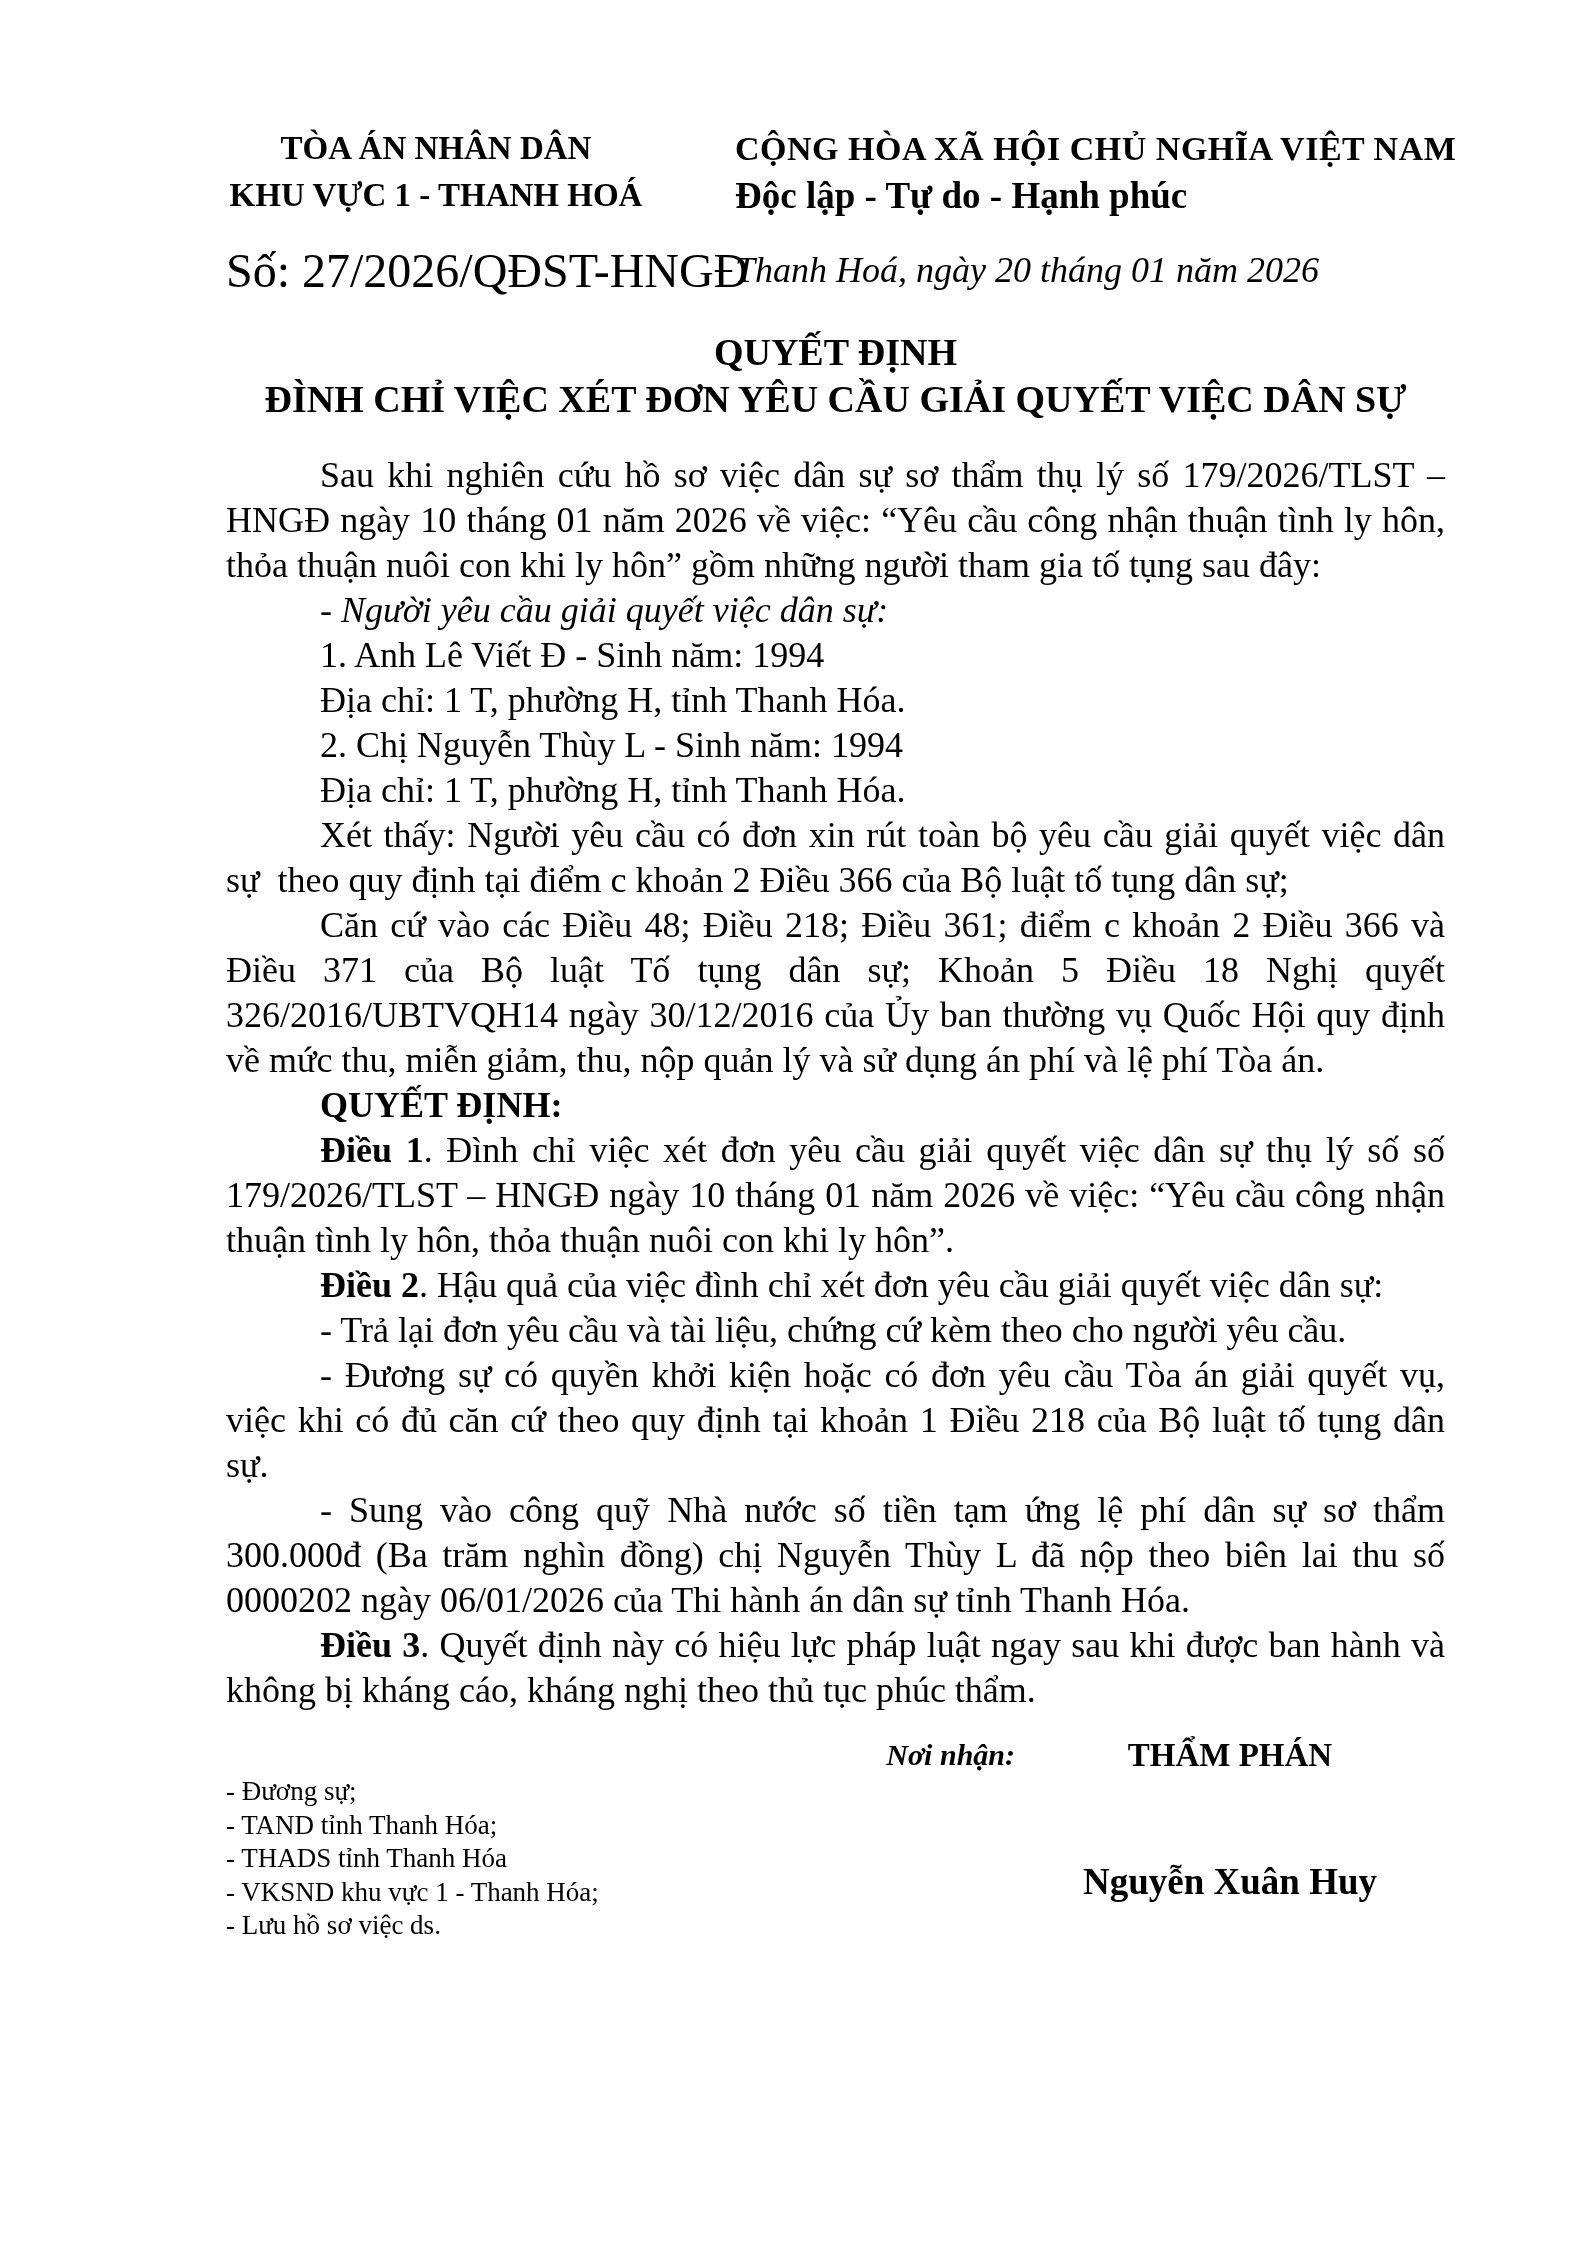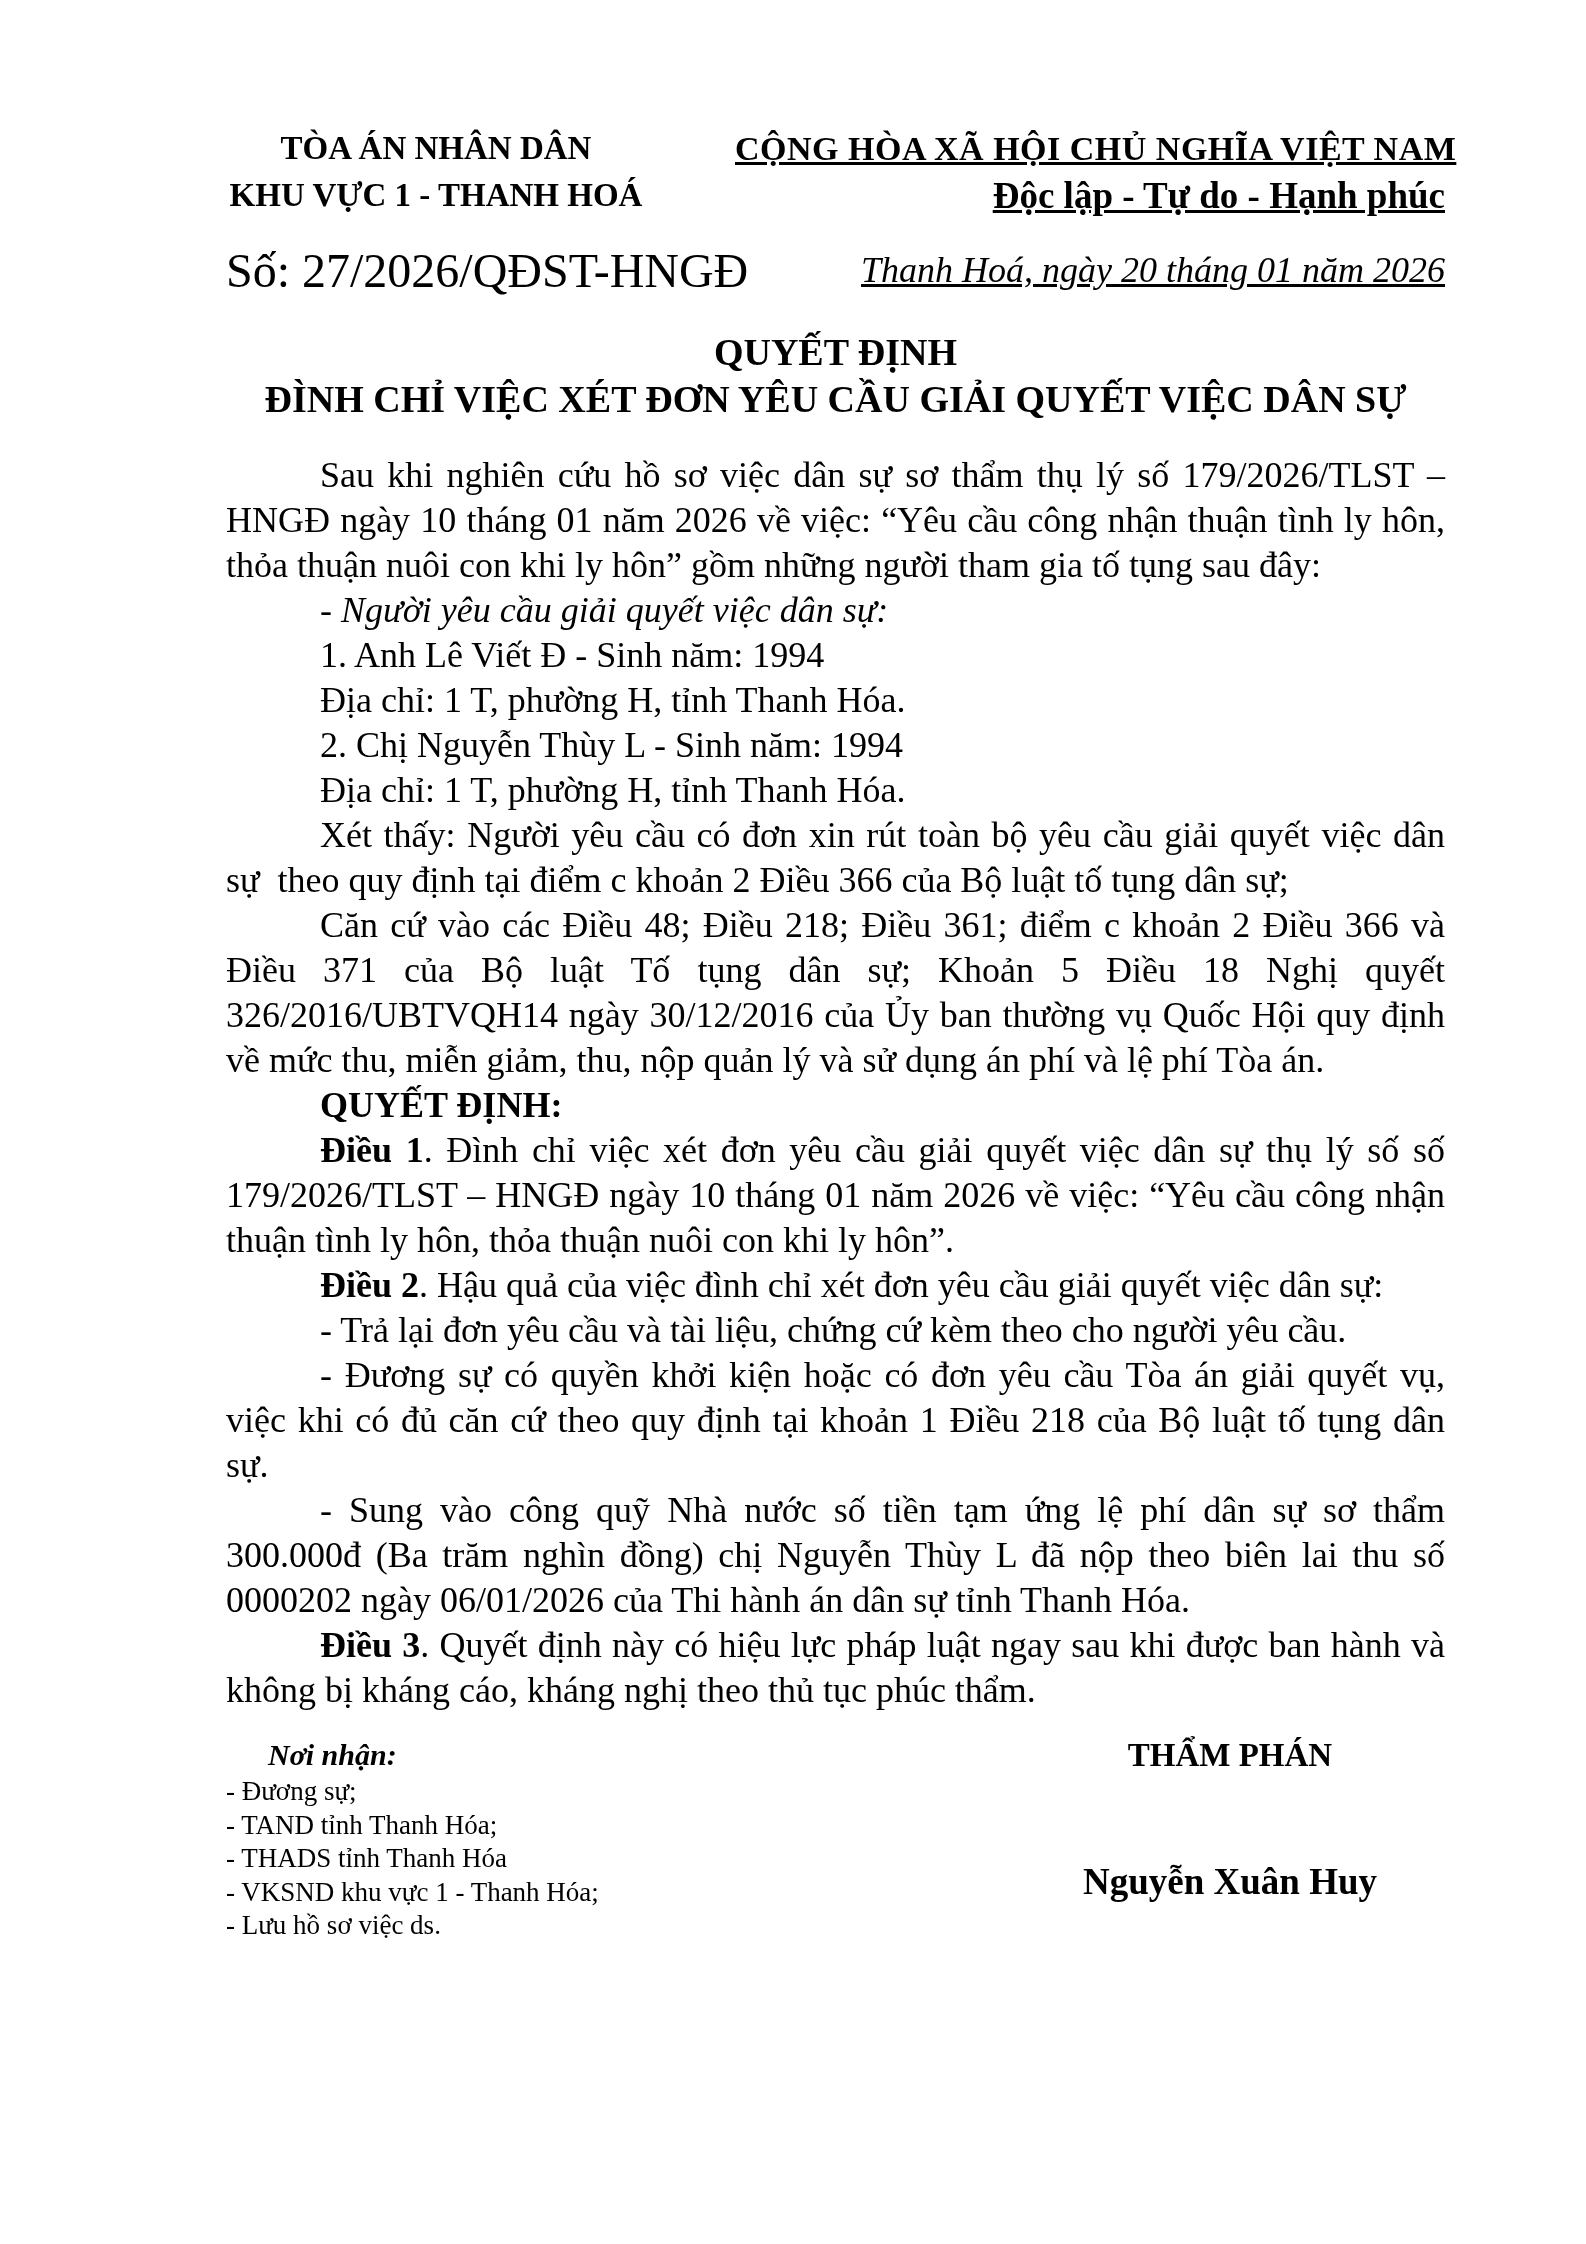--- a/index.html
+++ b/index.html
@@ -14,21 +14,21 @@
   .page {
     box-sizing: border-box;
     width: 1586px;
     height: 2244px;
     padding: 125px 141px 0 226px;
   }
 
   
   .header { display: flex; justify-content: space-between; }
   .h-left  { width: 420px; text-align: center; }
-  .h-right { width: 710px; text-align: right; text-decoration: underline; }
+  .h-right { width: 710px; text-align: left; }
   .h-bold  { font-weight: bold; font-size: 33px; line-height: 47px; white-space: nowrap; }
   .h-national { font-weight: bold; font-size: 34px; line-height: 47px; letter-spacing: 0.5px; white-space: nowrap; }
   .h-motto    { font-weight: bold; font-size: 37px; line-height: 47px; white-space: nowrap; }
   .h-number { font-size: 48px; line-height: 47px; margin-top: 28px; white-space: nowrap; }
   .h-date   { font-style: italic; font-size: 36px; line-height: 47px; margin-top: 28px; white-space: nowrap; }
 
   
   .titles { margin-top: 35px; text-align: center; }
   .t-main { font-weight: bold; font-size: 38px; line-height: 47px; text-align: center; }
   .t-authority { font-weight: bold; font-size: 35px; line-height: 47px; margin-top: 30px; }
@@ -37,21 +37,21 @@
   .bodytext { margin-top: 30px; font-size: 36px; line-height: 45px; }
   .bodytext p { margin: 0; text-indent: 94px; }
   .just { text-align: justify; }
   .pre  { white-space: pre-wrap; }
   .ital { font-style: italic; }
   .b    { font-weight: bold; }
 
   
   .footer { margin-top: 22px; display: flex; justify-content: space-between; }
   .f-left { flex: 1 1 auto; }
-  .f-head { font-weight: bold; font-style: italic; font-size: 30px; line-height: 40px; padding-left: 42px; }
+  .f-head { font-weight: bold; font-style: italic; font-size: 30px; line-height: 40px; padding-left: 42px; text-align: right; }
   .f-item { font-size: 27px; line-height: 33.5px; }
   .f-right { width: 430px; text-align: center; flex: 0 0 auto; }
   .f-title { font-weight: bold; font-size: 33px; line-height: 40px; }
   .f-name  { font-weight: bold; font-size: 37px; line-height: 46px; margin-top: 84px; }
 </style>
 </head>
 <body>
 
 <div class="page">
 

